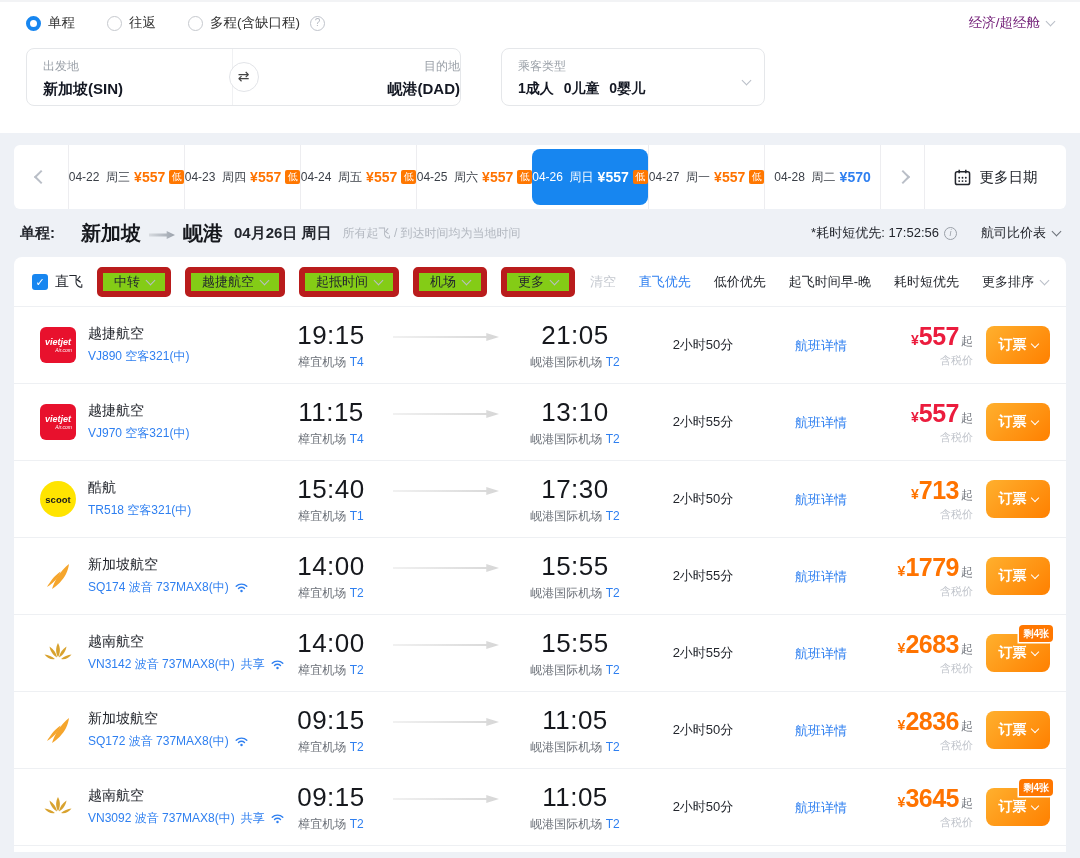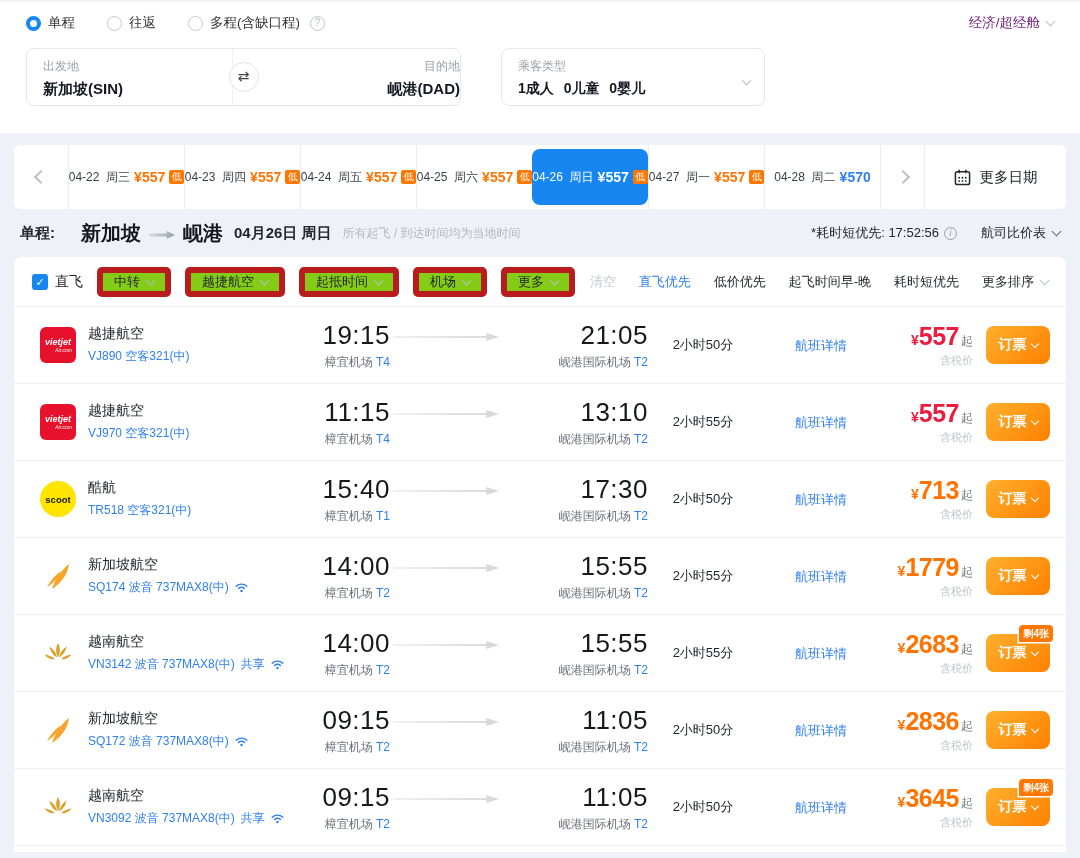--- a/index.html
+++ b/index.html
@@ -93,21 +93,21 @@
   .col-air { display:flex; align-items:center; margin-left:26px; width:232px; }
   .logo { width:36px; height:36px; flex:none; }
   .lg-vj { background:#e8112d; border-radius:6px; color:#fff; font-style:italic; font-weight:700;
            display:flex; flex-direction:column; align-items:center; justify-content:center; font-size:9px; line-height:1; }
   .lg-vj .vj2 { font-size:5px; font-weight:400; align-self:flex-end; margin:1px 4px 0 0; }
   .lg-scoot { background:#ffe400; border-radius:50%; color:#16181d; font-weight:700; font-size:9.5px;
               display:flex; align-items:center; justify-content:center; }
   .air-txt { margin-left:12px; }
   .air-name { font-size:14px; color:#23262d; }
   .air-sub { font-size:12px; color:#2e7ff0; margin-top:5px; display:flex; align-items:center; gap:6px; white-space:nowrap; }
-  .col-time { width:118px; text-align:right; }
+  .col-time { width:118px; text-align:center; }
   .col-time.t-arr { width:146px; }
   .ftime { font-size:26px; color:#16181d; font-weight:500; letter-spacing:.5px; }
   .fport { font-size:12px; color:#6b7078; margin-top:3px; white-space:nowrap; }
   .term { color:#2e7ff0; }
   .col-arrow { width:112px; display:flex; justify-content:center; margin-top:-16px; }
   .fline { width:106px; height:8px; background:linear-gradient(90deg,#f1f1f1,#d7d7d7);
            clip-path:polygon(0 36%,88% 36%,88% 0,100% 50%,88% 100%,88% 64%,0 64%); }
   .col-dur { width:110px; text-align:center; font-size:13px; color:#23262d; }
   .col-detail { width:126px; text-align:center; }
   .dlink { font-size:13px; color:#2e7ff0; cursor:pointer; }

